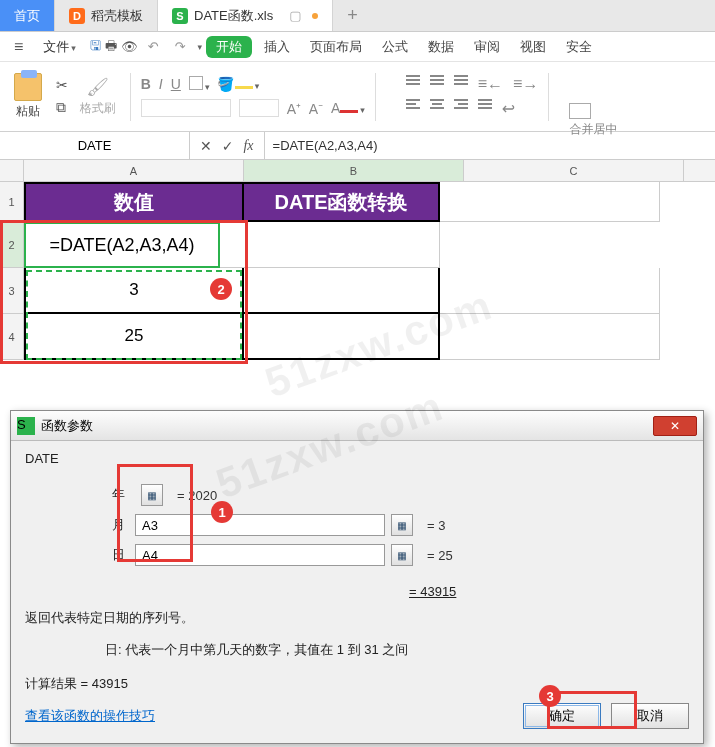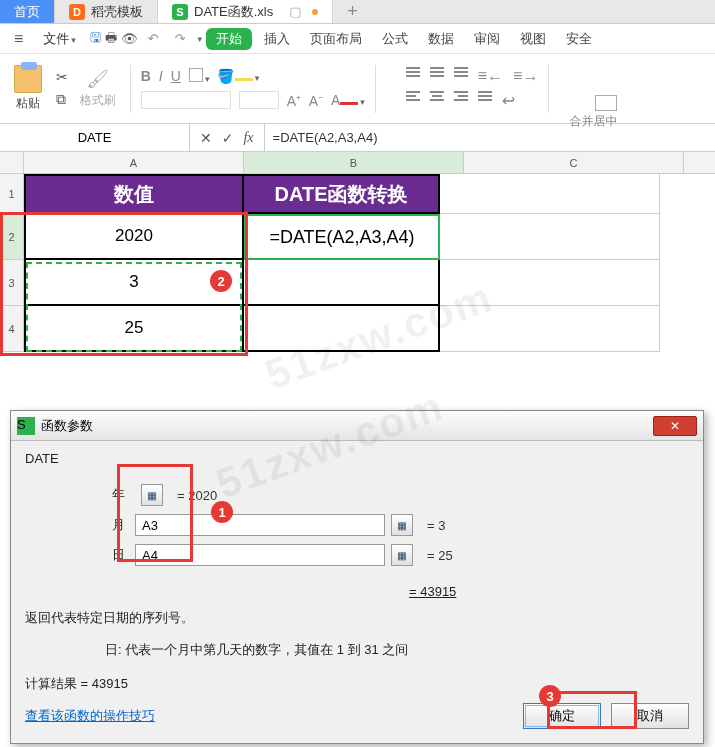--- a/index.html
+++ b/index.html
@@ -1,19 +1,19 @@
 <!DOCTYPE html>
 <html><head>
 <meta charset="utf-8">
 <style>
 * { margin:0; padding:0; box-sizing:border-box; font-family:"Microsoft YaHei","SimSun",Arial,sans-serif; }
 body { background:#fff; width:715px; height:747px; overflow:hidden; position:relative; }
 
 
-.tabstrip { height:24px; background:#e8e8e8; display:flex; align-items:stretch; border-bottom:1px solid #ccc; }
+.tabstrip { height:32px; background:#e8e8e8; display:flex; align-items:stretch; border-bottom:1px solid #ccc; }
 .tab { display:flex; align-items:center; gap:6px; padding:0 14px; font-size:13px; color:#333; border-right:1px solid #d4d4d4; }
 .tab.home { background:#4a90f7; color:#fff; }
 .tab.active { background:#fff; }
 .tab .sq { width:16px; height:16px; border-radius:3px; display:flex; align-items:center; justify-content:center; font-size:11px; color:#fff; font-weight:bold; }
 .sq.orange { background:#ff6b1a; }
 .sq.green { background:#2bb24c; }
 .dot { width:6px; height:6px; border-radius:50%; background:#f7a23b; margin-left:4px; }
 .newtab { width:40px; display:flex; align-items:center; justify-content:center; color:#888; font-size:18px; }
 
 
@@ -37,21 +37,21 @@
 .frow { display:flex; align-items:center; gap:8px; font-size:14px; }
 .frow .b { font-weight:bold; }
 .frow .i { font-style:italic; }
 .frow .u { text-decoration:underline; }
 .frow .box { width:14px; height:14px; border:1px solid #aaa; display:inline-block; }
 .colorchip { width:18px; height:3px; display:inline-block; }
 .aligngrp { display:flex; flex-direction:column; gap:6px; color:#888; margin-left:20px; }
 .arow { display:flex; gap:10px; }
 .lines { display:inline-flex; flex-direction:column; gap:2px; }
 .lines i { display:block; width:14px; height:2px; background:#888; }
-.merge { display:flex; flex-direction:column; align-items:flex-end; color:#888; margin-left:10px; font-size:12px; gap:2px;margin-top:48px;}
+.merge { display:flex; flex-direction:column; align-items:flex-start; color:#888; margin-left:10px; font-size:12px; gap:2px;margin-top:48px;}
 .merge-ic { width:22px; height:16px; border:1px solid #aaa; }
 .watermark { pointer-events:none; }
 
 
 .fxbar { height:28px; display:flex; align-items:stretch; border-bottom:1px solid #ccc; }
 .namebox { width:190px; border-right:1px solid #ccc; display:flex; align-items:center; justify-content:center; font-size:13px; font-family:Consolas,monospace; background:#fff; }
 .fxicons { display:flex; align-items:center; gap:10px; padding:0 10px; color:#555; font-size:14px; border-right:1px solid #ccc; }
 .fxicons .fx { font-style:italic; font-family:serif; }
 .formula { flex:1; display:flex; align-items:center; padding:0 8px; font-family:Consolas,monospace; font-size:13px; color:#333; }
 
@@ -256,23 +256,20 @@
       <div class="cell a hcell first">
           <span>数值</span>
         </div>
       <div class="cell b hcell">
           <span>DATE函数转换</span>
         </div>
       <div class="cell c"></div>
     </div>
     <div class="grow drow">
       <div class="rowhdr sel">2</div>
-      <div class="cell a dcell first">
-          <span>2020</span>
-        </div>
       <div class="cell b dcell editcell">
           <span>=DATE(A2,A3,A4)</span>
         </div>
       <div class="cell c"></div>
     </div>
     <div class="grow drow">
       <div class="rowhdr">3</div>
       <div class="cell a dcell first">
           <span>3</span>
         </div>

